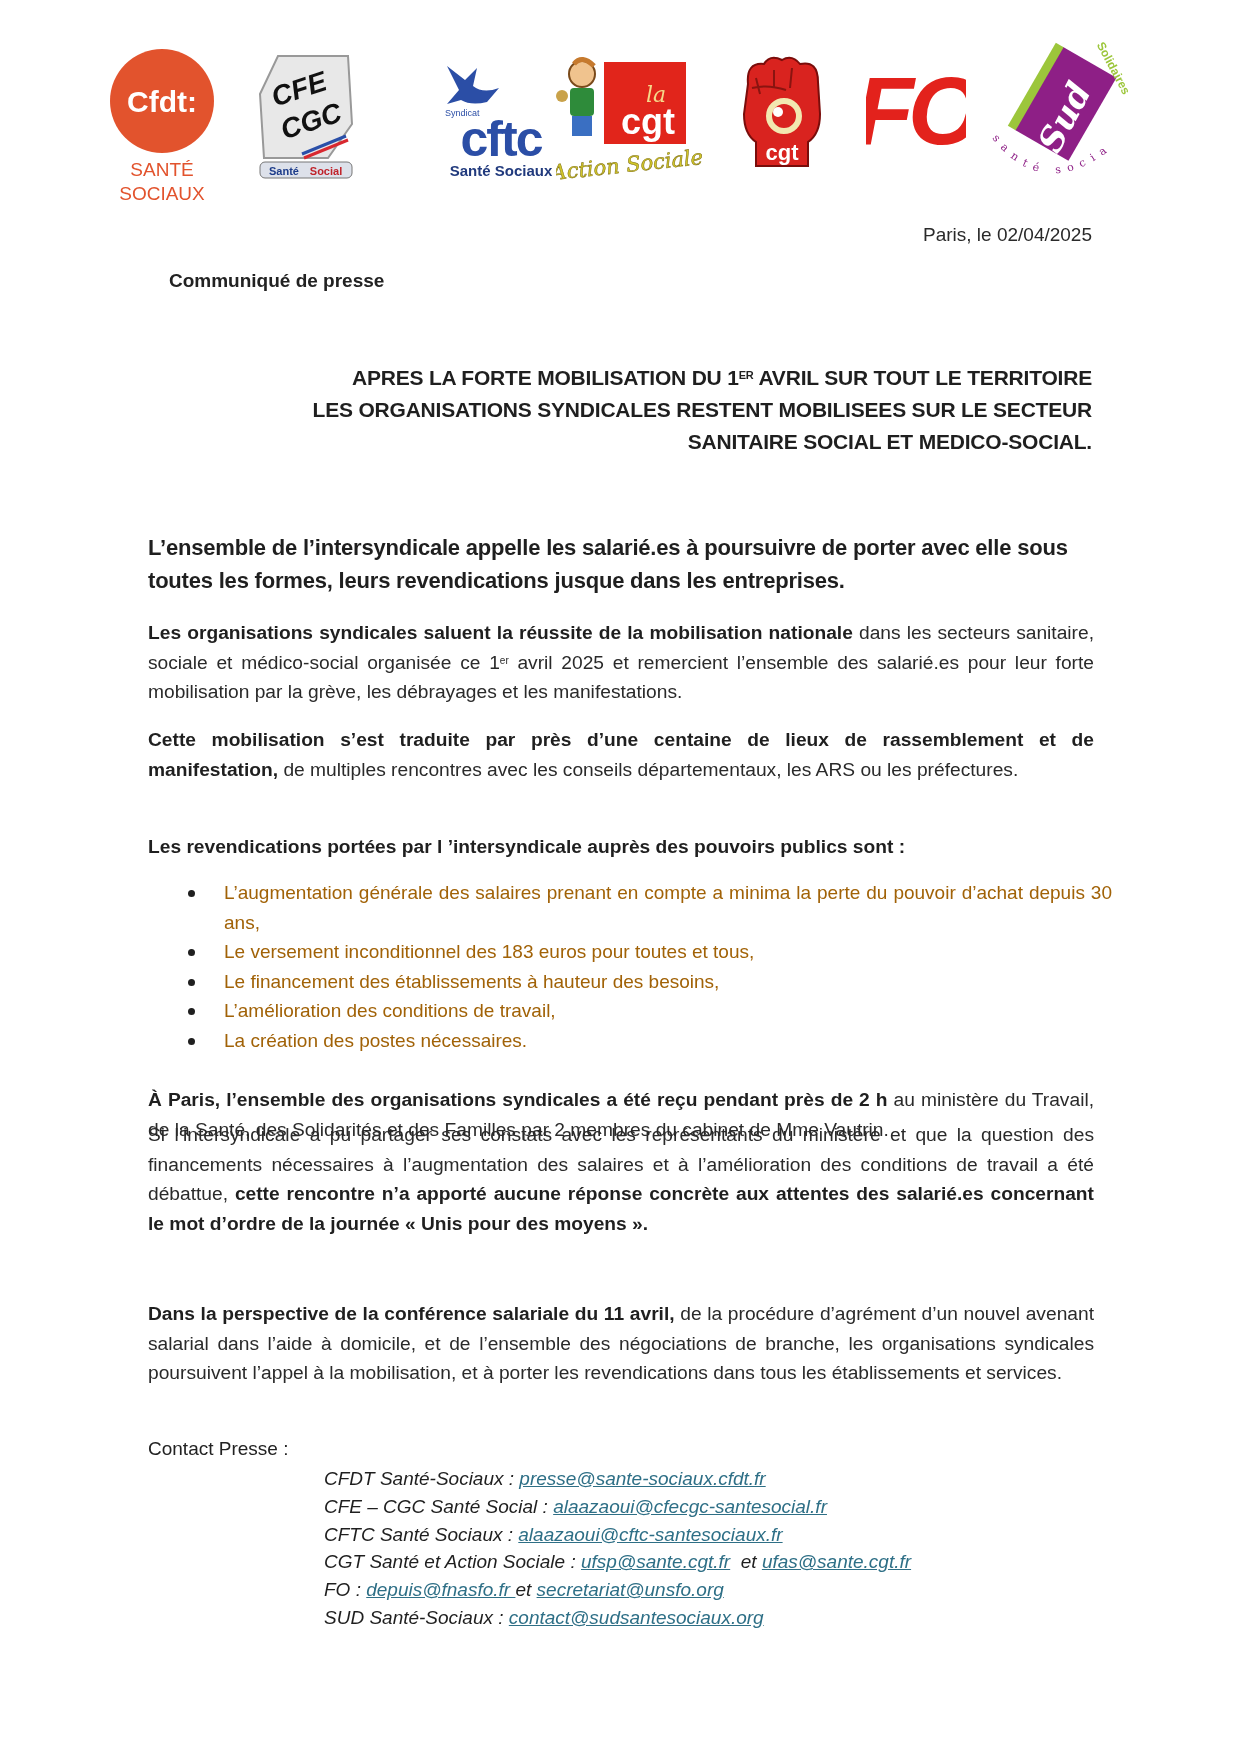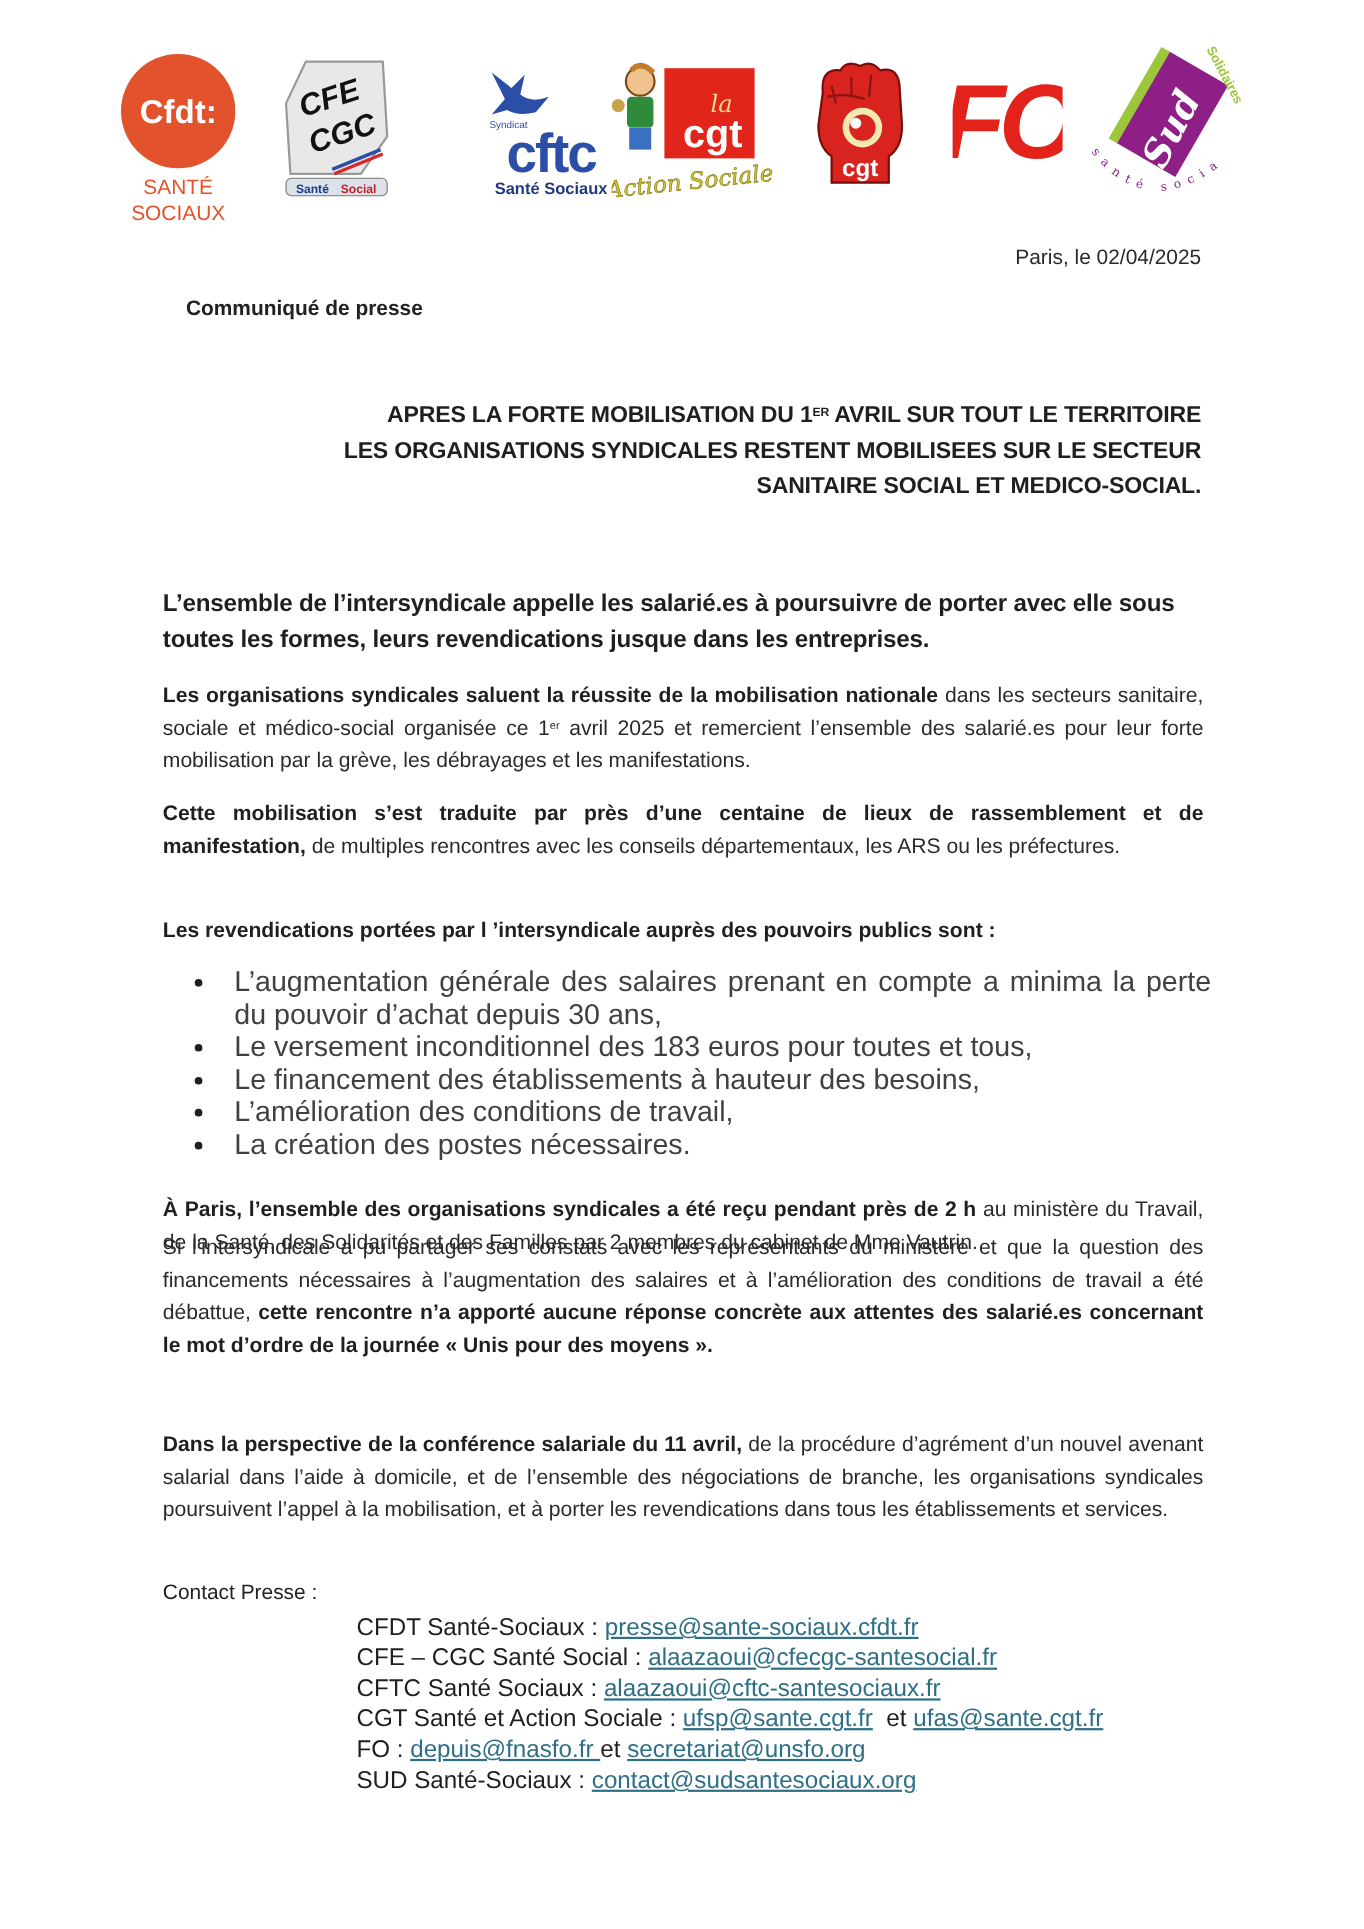--- a/index.html
+++ b/index.html
@@ -43,41 +43,41 @@
       font-size: 19.2px; line-height: 29.5px; color: #2a2a2a;
       text-align: justify;
     }
     .body-text b { color: #1f1f1f; }
     .body-text sup { font-size: 10px; vertical-align: top; position: relative; top: -2px; }
 
     #p1 { top: 618px; }
     #p2 { top: 725px; }
     #p3 { top: 832px; }
     .claims {
-      position: absolute; top: 878px; left: 155px; width: 946px;
+      position: absolute; top: 878px; left: 166px; width: 946px;
       list-style: none;
-      font-size: 26px; line-height: 29.5px; color: #404040;
+      font-size: 19px; line-height: 29.5px; color: #a16207;
     }
     .claims li { position: relative; padding-left: 58px; text-align: justify; }
     .claims li::before {
       content: ""; position: absolute; left: 22px; top: 12px;
       width: 7px; height: 7px; border-radius: 50%; background: #1f1f1f;
     }
     #p4 { top: 1085px; }
     #p5 { top: 1120px; }
     #p6 { top: 1299px; }
 
     
     .contact-title {
       position: absolute; top: 1438px; left: 148px;
       font-size: 19px; color: #222;
     }
     .contacts {
       position: absolute; top: 1465px; left: 324px;
-      font-size: 22px; line-height: 27.8px; color: #1f1f1f;
+      font-style: italic; font-size: 19px; line-height: 27.8px; color: #1f1f1f;
       list-style: none;
     }
     .contacts a { color: #2e6f86; text-decoration: underline; }
   </style>
 </head>
 <body>
 
 <div class="logo" style="left:110px; top:48px;">
   <svg width="104" height="158" viewBox="0 0 104 158">
     <circle cx="52" cy="53" r="52" fill="#e2532d"></circle>

